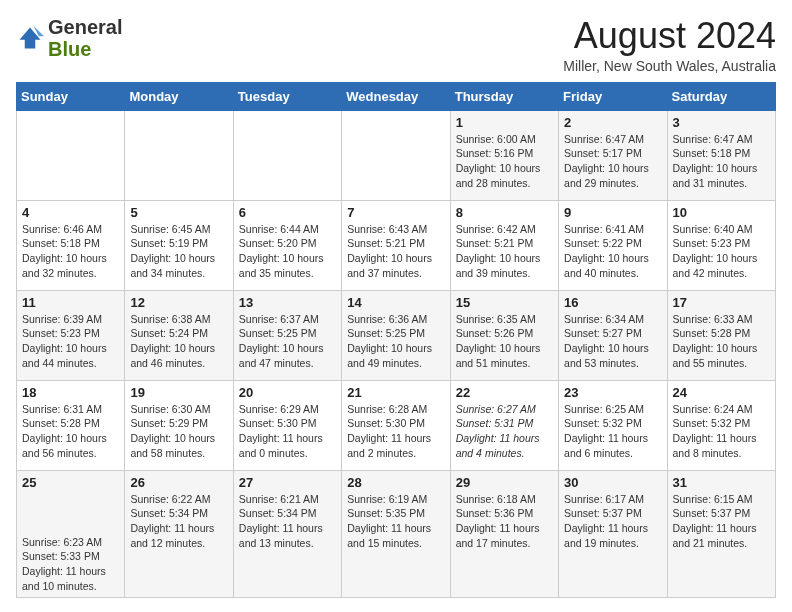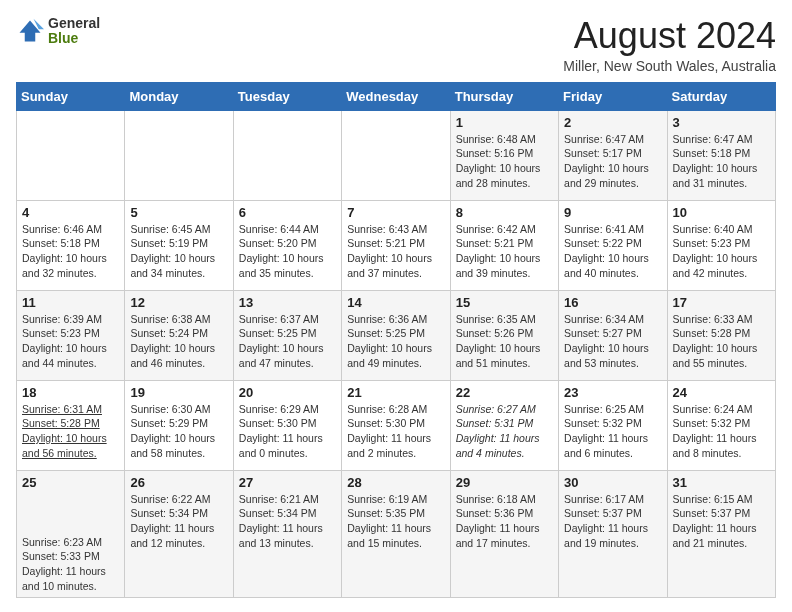--- a/index.html
+++ b/index.html
@@ -15,21 +15,21 @@
       justify-content: space-between;
       align-items: flex-start;
       margin-bottom: 8px;
     }
     .logo {
       display: flex;
       align-items: center;
       gap: 4px;
     }
     .logo-text {
-      font-size: 14px;
+      font-size: 20px;
       font-weight: bold;
       line-height: 1.1;
     }
     .logo-text .general { color: #333; }
     .logo-text .blue { color: #4d7c0f; }
     .logo-icon {
       width: 28px;
       height: 28px;
     }
     .title-block {
@@ -120,21 +120,21 @@
       </tr>
   </thead>
   <tbody id="calendar-body">
   <tr>
         <td class="empty-cell"></td>
         <td class="empty-cell"></td>
         <td class="empty-cell"></td>
         <td class="empty-cell"></td>
         <td>
           <span class="day-number">1</span>
-          <div class="day-info" style="white-space: pre-line;">Sunrise: 6:48 AM
+          <div class="day-info" style="white-space: pre-line;">Sunrise: 6:00 AM
 Sunset: 5:16 PM
 Daylight: 10 hours
 and 28 minutes.</div>
         </td>
         <td>
           <span class="day-number">2</span>
           <div class="day-info" style="white-space: pre-line;">Sunrise: 6:47 AM
 Sunset: 5:17 PM
 Daylight: 10 hours
 and 29 minutes.</div>
@@ -245,21 +245,21 @@
           <span class="day-number">17</span>
           <div class="day-info" style="white-space: pre-line;">Sunrise: 6:33 AM
 Sunset: 5:28 PM
 Daylight: 10 hours
 and 55 minutes.</div>
         </td>
       </tr>
       <tr>
         <td>
           <span class="day-number">18</span>
-          <div class="day-info" style="white-space: pre-line; text-decoration: underline;">Sunrise: 6:31 AM
+          <div class="day-info" style="white-space: pre-line;">Sunrise: 6:31 AM
 Sunset: 5:28 PM
 Daylight: 10 hours
 and 56 minutes.</div>
         </td>
         <td>
           <span class="day-number">19</span>
           <div class="day-info" style="white-space: pre-line;">Sunrise: 6:30 AM
 Sunset: 5:29 PM
 Daylight: 10 hours
 and 58 minutes.</div>

